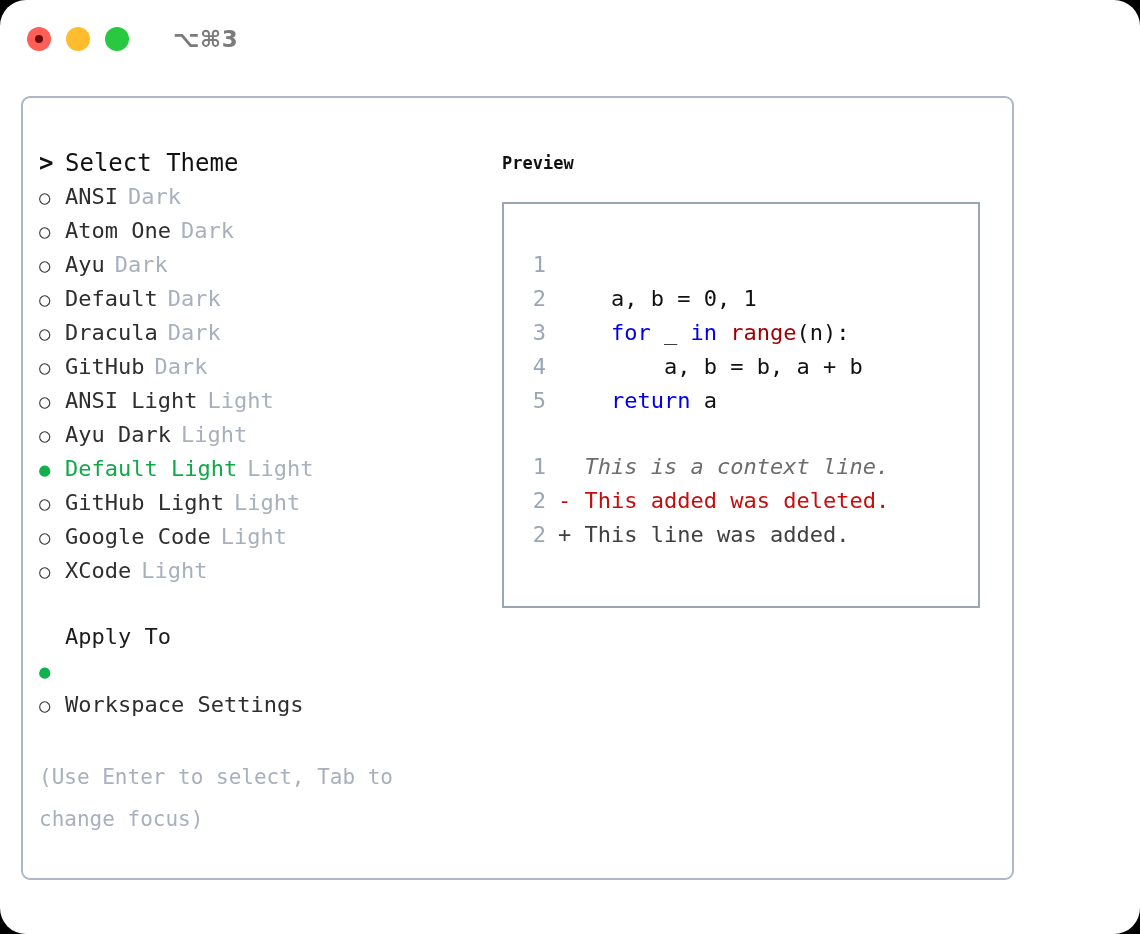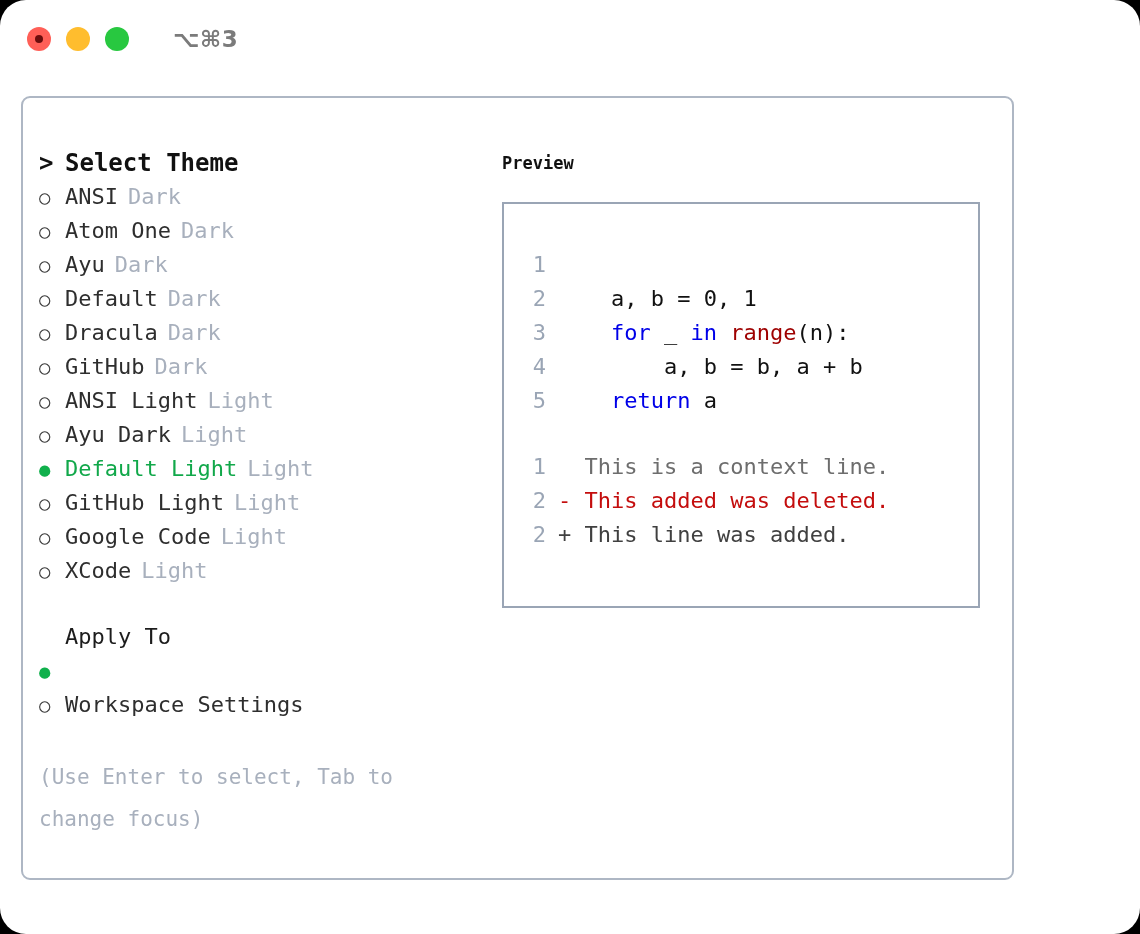--- a/index.html
+++ b/index.html
@@ -93,21 +93,21 @@
   #preview-column {
     position: absolute;
     left: 479px;
     top: 48px;
     width: 500px;
   }
 
   
   .section-title {
     font-size: 24px;
-    font-weight: bold;
+    font-weight: normal;
     color: #111111;
     line-height: 34px;
     white-space: pre;
   }
   #select-theme-header {
     display: flex;
     align-items: baseline;
   }
   #select-theme-header .caret {
     width: 26px;
@@ -198,21 +198,21 @@
     flex: none;
     margin-right: 12px;
   }
   .code-text { white-space: pre; }
 
   .tok-kw   { color: #0000e8; }
   .tok-fn   { color: #9e0000; }
   .tok-pl   { color: #111111; }
 
   .diff-gap { height: 32px; }
-  .diff-ctx { color: #6d6d6d; }
+  .diff-ctx { color: #6d6d6d; font-style: italic; }
   .diff-del { color: #c40d0d; }
   .diff-add { color: #404040; }
 </style>
 </head>
 <body>
 
 <div id="app-window">
 
   <div id="title-bar">
     <div class="traffic-lights">

